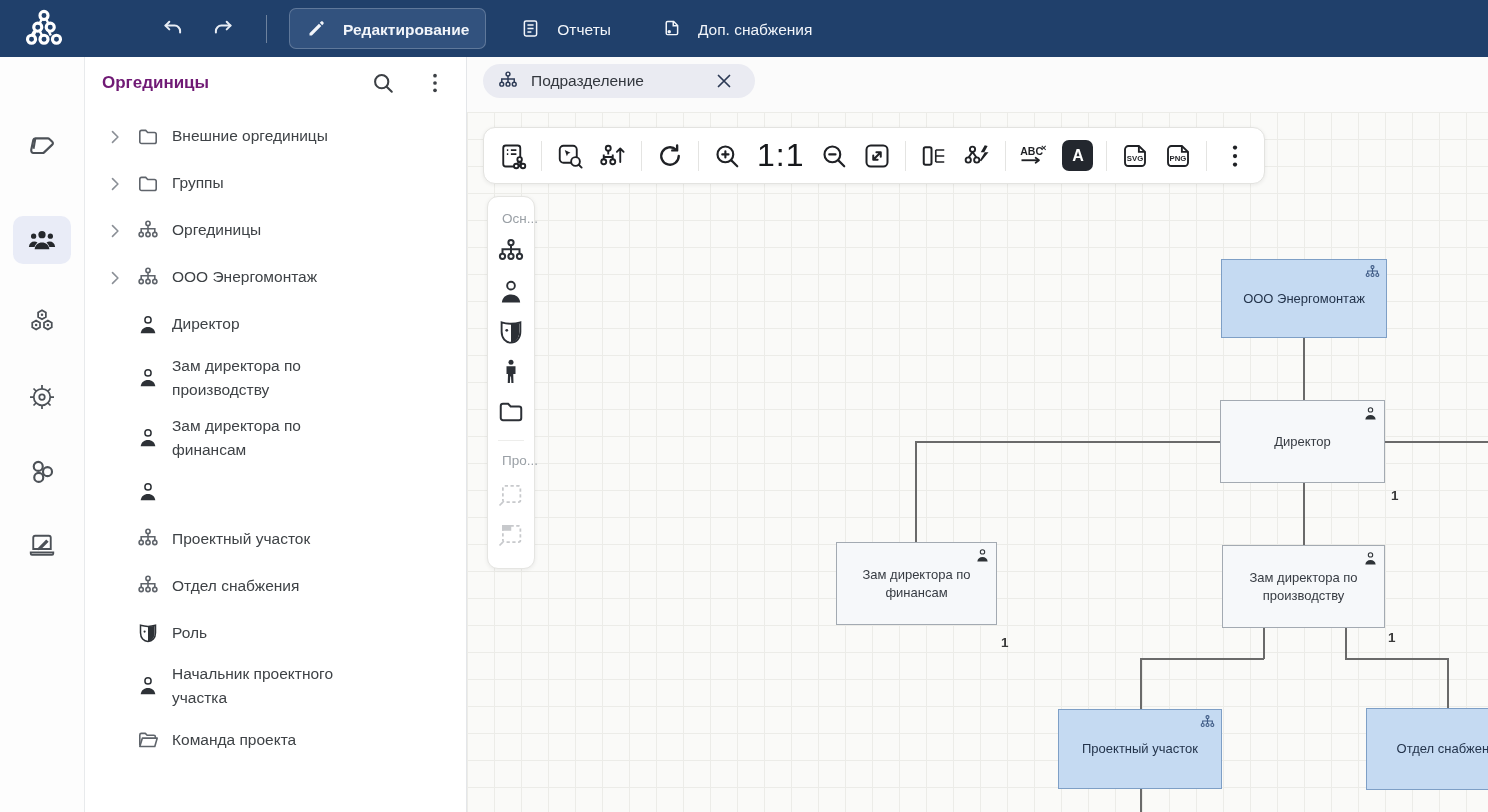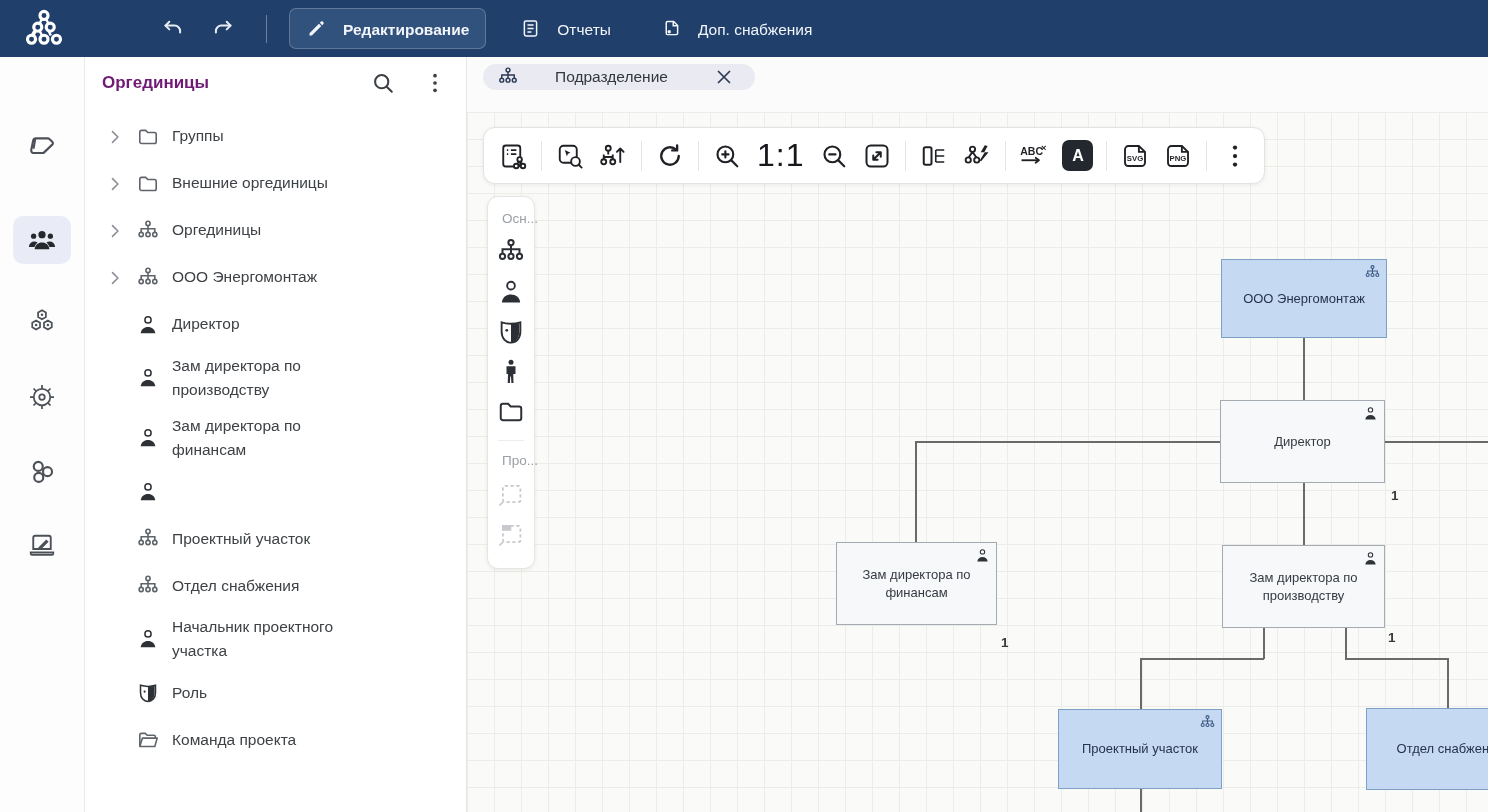--- a/index.html
+++ b/index.html
@@ -34,21 +34,21 @@
   .tree-chev { width:26px; height:20px; color:#8a8f96; flex:0 0 26px; }
   .tree-chev .icon { width:18px; height:18px; margin-top:1px; }
   .tree-ic { width:24px; height:24px; margin:0 12px 0 8px; flex:0 0 24px; }
   .tree-ic.gray { color:#5f646b; }
   .tree-ic.dark { color:#2d3136; }
   .tree-label { font-size:15.5px; color:#3e4246; line-height:1.55; max-width:172px; }
 
   
   .editor { position:absolute; left:467px; top:57px; width:1021px; height:755px; }
   .tabbar { position:absolute; left:0; top:0; width:100%; height:55px; background:#fbfbfb; }
-  .tab { position:absolute; left:16px; top:7px; width:272px; height:26px; background:#eaebf2; border-radius:18px; display:flex; align-items:center; padding:0 14px; cursor:pointer;gap:24px; }
+  .tab { position:absolute; left:16px; top:7px; width:272px; height:34px; background:#eaebf2; border-radius:18px; display:flex; align-items:center; padding:0 14px; cursor:pointer; }
   .tab .icon { width:22px; height:22px; color:#2c3a55; }
   .tab-label { font-size:15.5px; color:#33373e; margin-left:12px; flex:1; }
   .tab-close { width:17px; height:17px; color:#4a4e55; cursor:pointer; margin-right:6px; }
 
   .canvas { position:absolute; left:0; top:55px; width:1021px; height:700px; overflow:hidden;
     background-color:#fafaf8;
     background-image:linear-gradient(#ececе8 1px, transparent 1px), linear-gradient(90deg, #ecece8 1px, transparent 1px);
     background-image:linear-gradient(#ecece8 1px, transparent 1px), linear-gradient(90deg, #ecece8 1px, transparent 1px);
     background-size:27px 27px; }
 
@@ -226,32 +226,32 @@
   <div class="tree" id="tree">
       <div class="tree-row">
         <span class="tree-chev"><span class="icon"><svg xmlns="http://www.w3.org/2000/svg" viewBox="0 0 24 24" fill="none" stroke="currentColor" stroke-width="1.9" stroke-linecap="round" stroke-linejoin="round">
               <path d="m9 5.5 6.5 6.5L9 18.5"></path>
             </svg></span></span>
         <span class="icon tree-ic gray">
           <svg xmlns="http://www.w3.org/2000/svg" viewBox="0 0 24 24" fill="none" stroke="currentColor" stroke-width="1.6">
             <path d="M3.8 7.2c0-1 .8-1.8 1.8-1.8h4.1l2 2.1h6.7c1 0 1.8.8 1.8 1.8v7.4c0 1-.8 1.8-1.8 1.8H5.6c-1 0-1.8-.8-1.8-1.8z"></path>
           </svg>
         </span>
-        <span class="tree-label">Группы</span>
+        <span class="tree-label">Внешние оргединицы</span>
       </div>
       <div class="tree-row">
         <span class="tree-chev"><span class="icon"><svg xmlns="http://www.w3.org/2000/svg" viewBox="0 0 24 24" fill="none" stroke="currentColor" stroke-width="1.9" stroke-linecap="round" stroke-linejoin="round">
               <path d="m9 5.5 6.5 6.5L9 18.5"></path>
             </svg></span></span>
         <span class="icon tree-ic gray">
           <svg xmlns="http://www.w3.org/2000/svg" viewBox="0 0 24 24" fill="none" stroke="currentColor" stroke-width="1.6">
             <path d="M3.8 7.2c0-1 .8-1.8 1.8-1.8h4.1l2 2.1h6.7c1 0 1.8.8 1.8 1.8v7.4c0 1-.8 1.8-1.8 1.8H5.6c-1 0-1.8-.8-1.8-1.8z"></path>
           </svg>
         </span>
-        <span class="tree-label">Внешние оргединицы</span>
+        <span class="tree-label">Группы</span>
       </div>
       <div class="tree-row">
         <span class="tree-chev"><span class="icon"><svg xmlns="http://www.w3.org/2000/svg" viewBox="0 0 24 24" fill="none" stroke="currentColor" stroke-width="1.9" stroke-linecap="round" stroke-linejoin="round">
               <path d="m9 5.5 6.5 6.5L9 18.5"></path>
             </svg></span></span>
         <span class="icon tree-ic gray">
           <svg xmlns="http://www.w3.org/2000/svg" viewBox="0 0 24 24" fill="none" stroke="currentColor" stroke-width="1.6">
             <circle cx="12" cy="4.4" r="2.1"></circle>
             <path d="M12 6.6v3.2M5.2 13.4v-3.6h13.6v3.6M12 9.8v3.6"></path>
             <circle cx="5.2" cy="15.5" r="2.1"></circle>
@@ -338,36 +338,36 @@
             <circle cx="12" cy="15.5" r="2.1"></circle>
             <circle cx="18.8" cy="15.5" r="2.1"></circle>
           </svg>
         </span>
         <span class="tree-label">Отдел снабжения</span>
       </div>
       <div class="tree-row">
         <span class="tree-chev"></span>
         <span class="icon tree-ic dark">
           <svg xmlns="http://www.w3.org/2000/svg" viewBox="0 0 24 24">
-            <circle cx="12" cy="6.9" r="3.1" fill="none" stroke="currentColor" stroke-width="1.5"></circle>
-            <path d="M4.7 20.3c.4-4 3.4-6.3 7.3-6.3s6.9 2.3 7.3 6.3z" fill="currentColor"></path>
-          </svg>
-        </span>
-        <span class="tree-label">Начальник проектного участка</span>
-      </div>
-      <div class="tree-row">
-        <span class="tree-chev"></span>
-        <span class="icon tree-ic dark">
-          <svg xmlns="http://www.w3.org/2000/svg" viewBox="0 0 24 24">
             <path d="M4.5 4.3c5 1.5 10 1.5 15 0v7.5c0 5.2-3.2 8.7-7.5 8.7s-7.5-3.5-7.5-8.7z" fill="none" stroke="currentColor" stroke-width="1.5"></path>
             <path d="M12 5.4v14.7c3.9-.1 6.6-3.2 6.6-8.3V4.8c-2.2.6-4.4.9-6.6.6z" fill="currentColor"></path>
             <circle cx="8.6" cy="10.6" r="1.1" fill="currentColor"></circle>
           </svg>
         </span>
         <span class="tree-label">Роль</span>
+      </div>
+      <div class="tree-row">
+        <span class="tree-chev"></span>
+        <span class="icon tree-ic dark">
+          <svg xmlns="http://www.w3.org/2000/svg" viewBox="0 0 24 24">
+            <circle cx="12" cy="6.9" r="3.1" fill="none" stroke="currentColor" stroke-width="1.5"></circle>
+            <path d="M4.7 20.3c.4-4 3.4-6.3 7.3-6.3s6.9 2.3 7.3 6.3z" fill="currentColor"></path>
+          </svg>
+        </span>
+        <span class="tree-label">Начальник проектного участка</span>
       </div>
       <div class="tree-row">
         <span class="tree-chev"></span>
         <span class="icon tree-ic gray">
           <svg xmlns="http://www.w3.org/2000/svg" viewBox="0 0 24 24" fill="none" stroke="currentColor" stroke-width="1.6" stroke-linejoin="round">
             <path d="M3.8 17.5V7c0-.9.7-1.6 1.6-1.6h3.9L11.1 7.3h6.7c.9 0 1.6.7 1.6 1.6v1.2"></path>
             <path d="M6.4 10.1h14.8l-2.4 8.4H3.8z"></path>
           </svg>
         </span>
         <span class="tree-label">Команда проекта</span>

